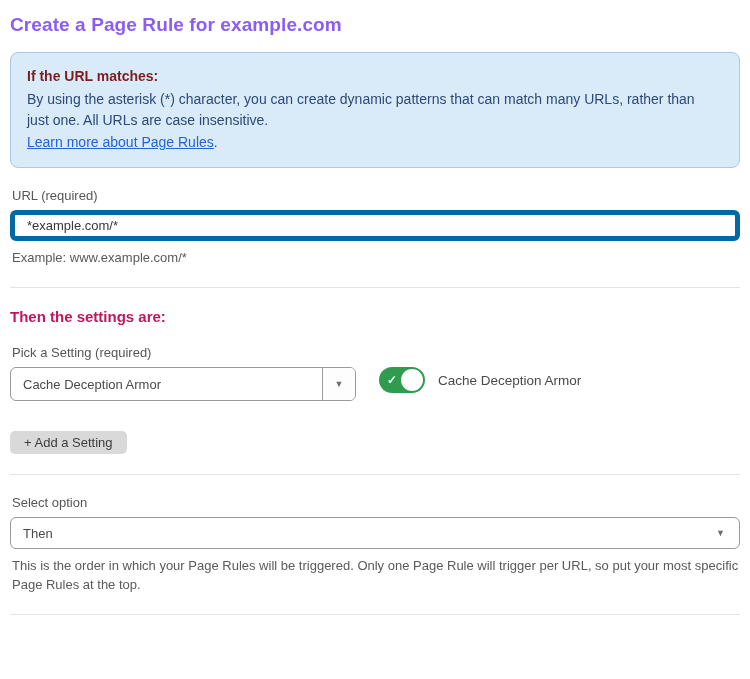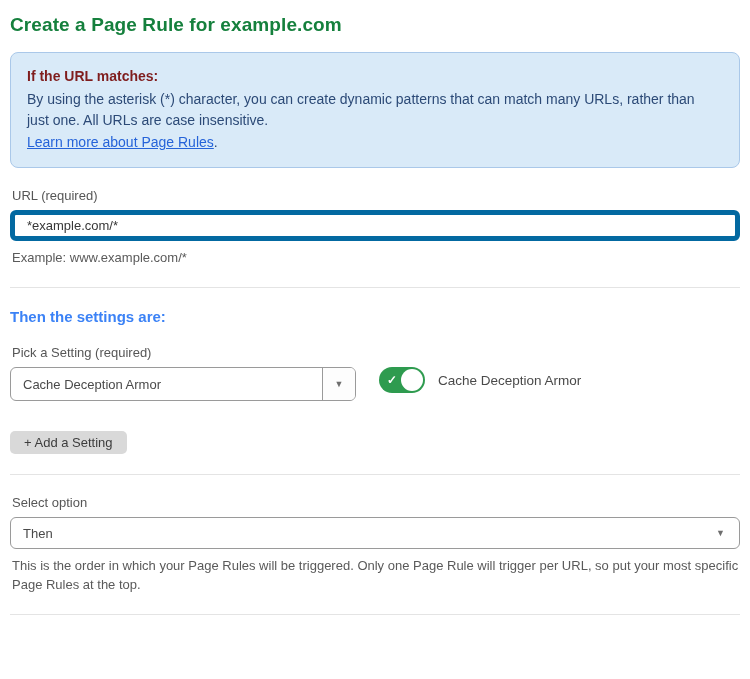--- a/index.html
+++ b/index.html
@@ -12,21 +12,21 @@
   .page {
     width: 750px;
     height: 679px;
     padding: 12px 10px 10px 10px;
     background: #ffffff;
     overflow: hidden;
   }
   .page-title {
     font-size: 19px;
     font-weight: 700;
-    color: #15803d;
+    color: #8b5cf6;
     margin: 2px 0 16px 0;
     letter-spacing: 0.1px;
   }
   
   .info-box {
     background: #d9eaf8;
     border: 1px solid #aac8e9;
     border-radius: 8px;
     padding: 13px 16px 14px 16px;
     color: #2c4a77;
@@ -70,21 +70,21 @@
     line-height: 19px;
   }
   .divider {
     border: none;
     border-top: 1px solid #e4e4e4;
     margin: 20px 0;
   }
   .section-heading {
     font-size: 15px;
     font-weight: 700;
-    color: #3b82f6;
+    color: #be185d;
     margin: 0 0 2px 0;
   }
   
   .setting-row {
     display: flex;
     align-items: flex-start;
   }
   .select-box {
     display: flex;
     align-items: stretch;

